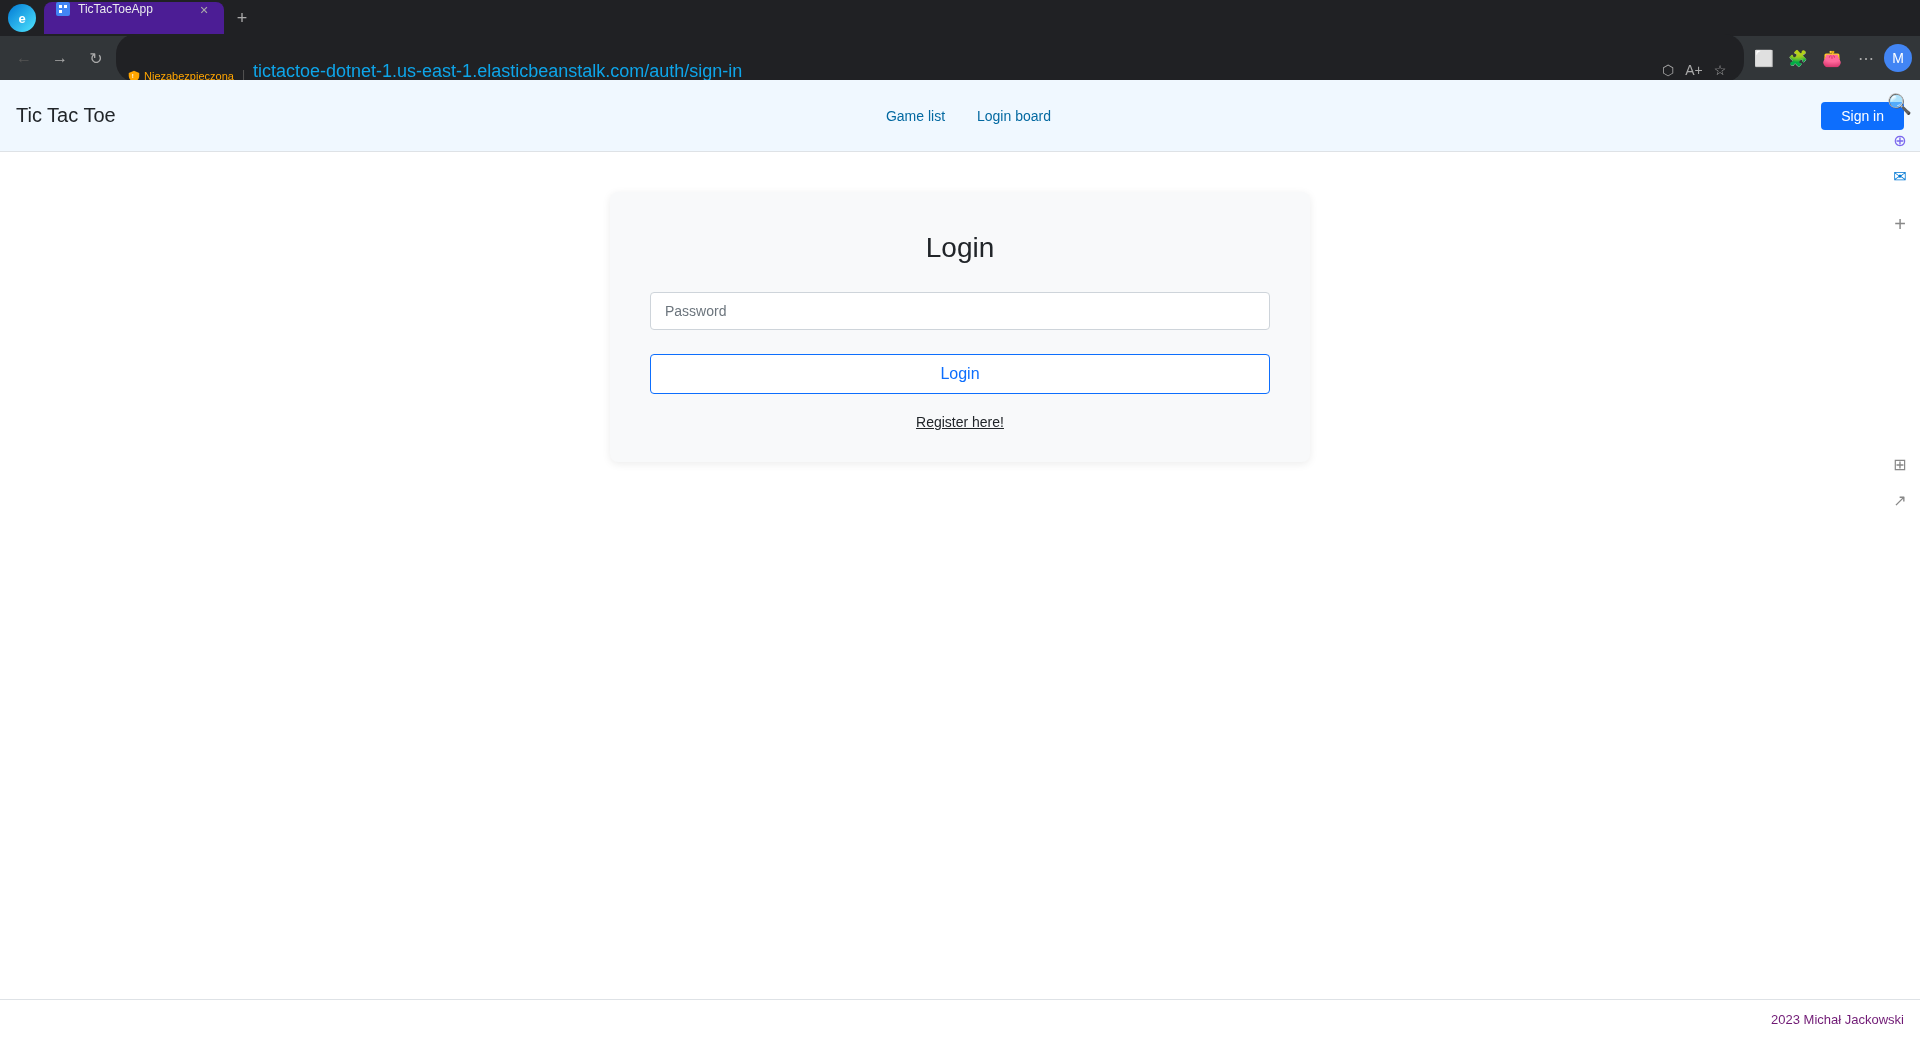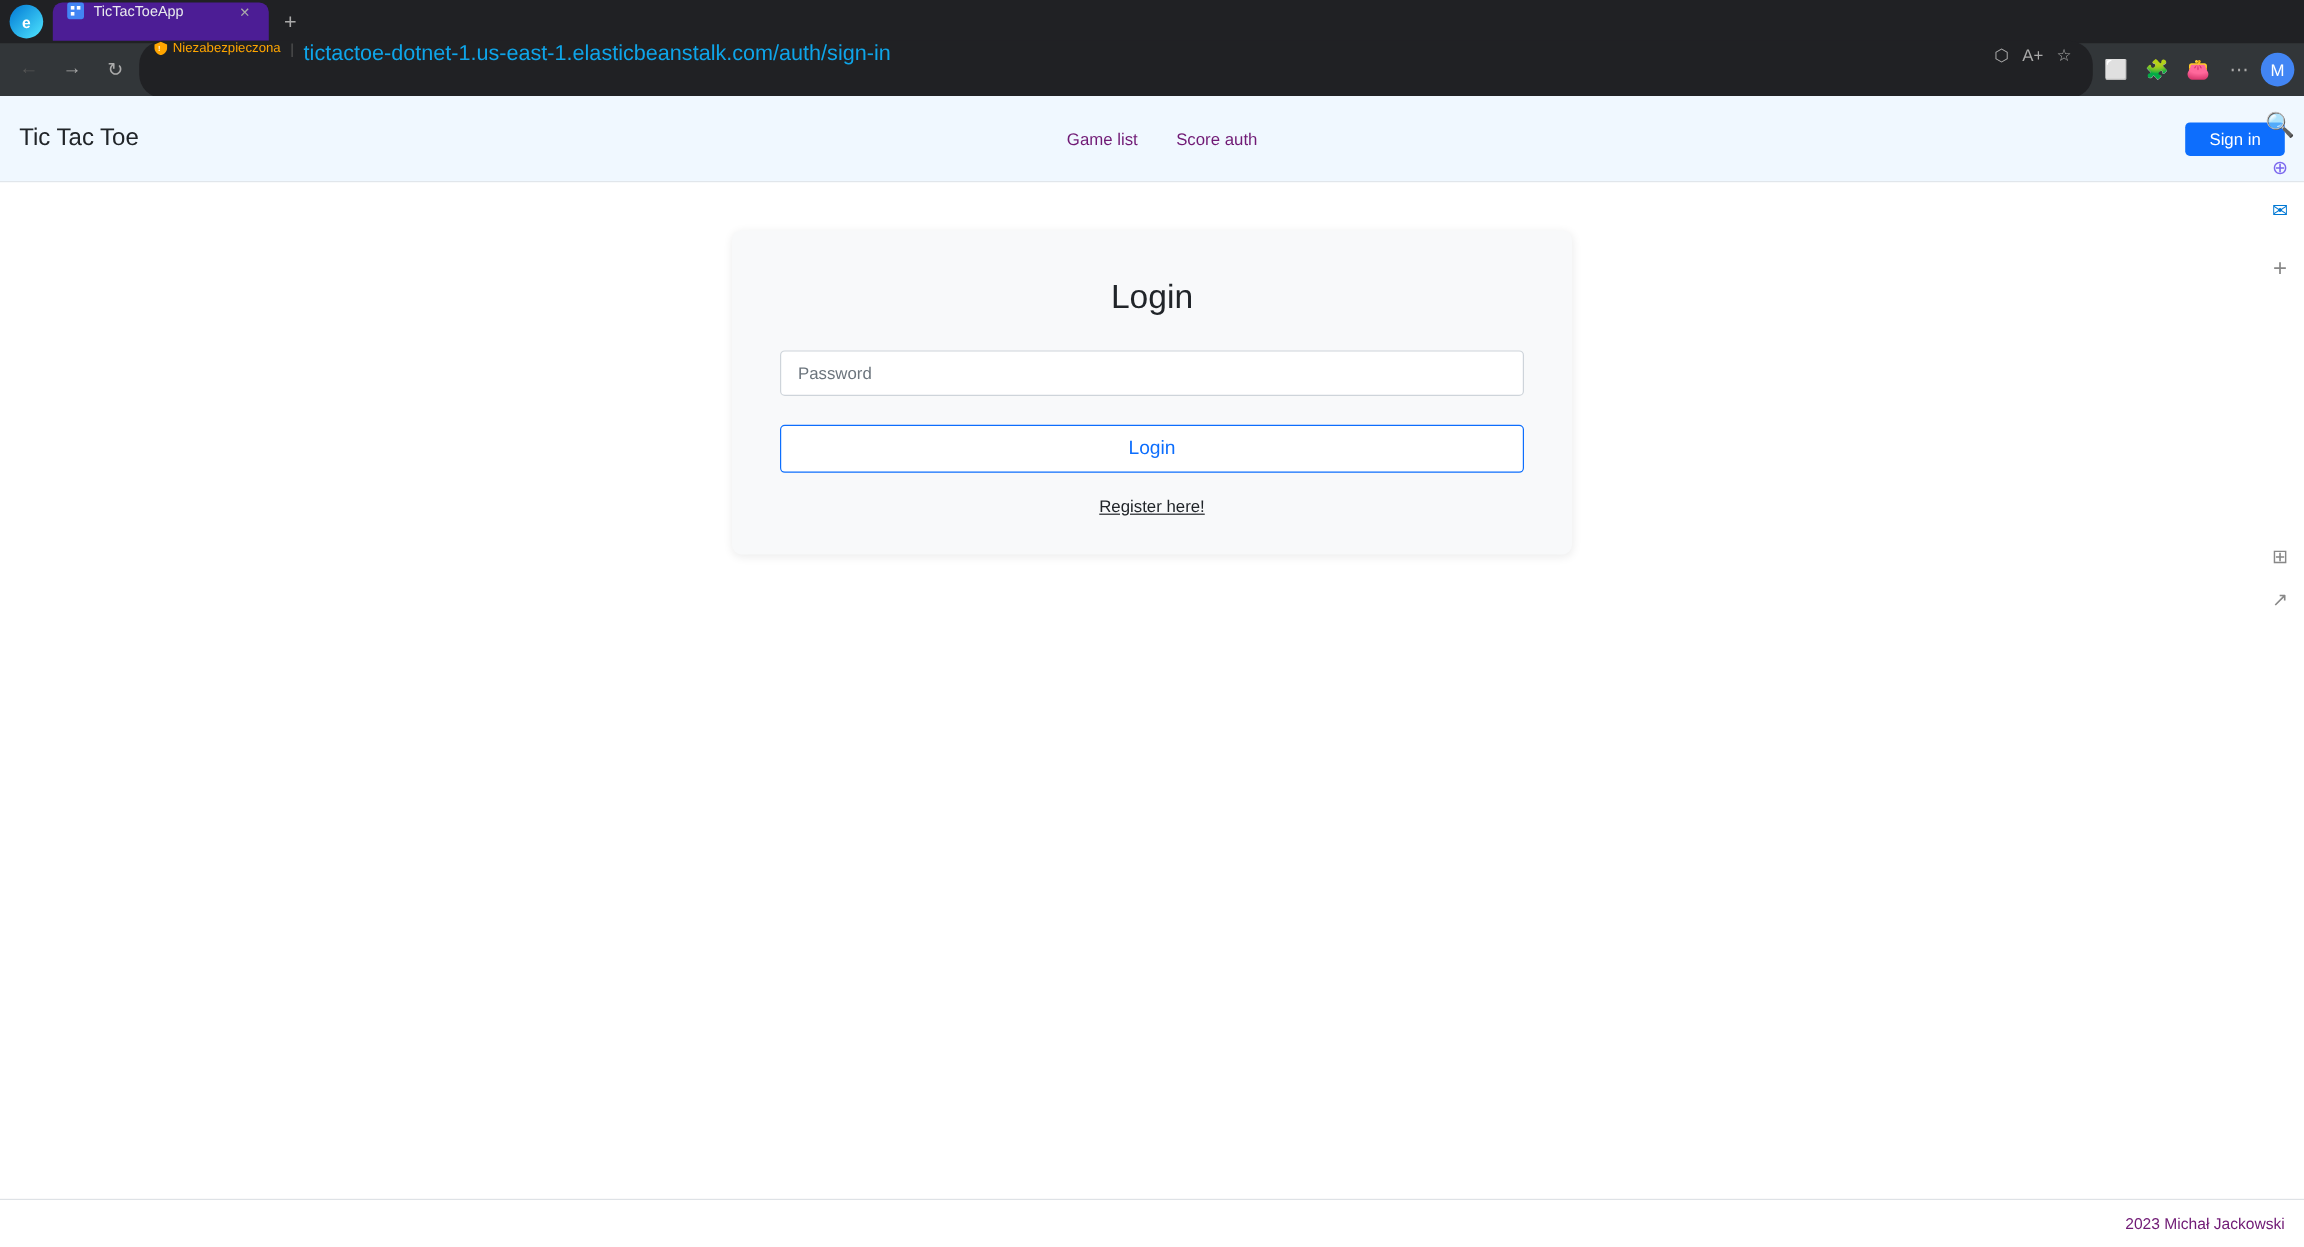--- a/index.html
+++ b/index.html
@@ -10,35 +10,35 @@
     .tab-bar { display: flex; align-items: center; height: 36px; background: #202124; padding: 0 8px; gap: 4px; }
     .tab { display: flex; background: #4c1d95; border-radius: 8px 8px 0 0; height: 32px; padding: 0 12px; gap: 8px; min-width: 180px; color: #e8eaed; font-size: 12px; }
     .tab-icon { width: 14px; height: 14px; background: #4285f4; border-radius: 2px; flex-shrink: 0; }
     .tab-title { font-size: 12px; color: #e8eaed; white-space: nowrap; overflow: hidden; text-overflow: ellipsis; max-width: 130px; }
     .tab-close { margin-left: auto; width: 16px; height: 16px; border-radius: 50%; display: flex; align-items: center; justify-content: center; color: #aaa; font-size: 11px; cursor: pointer; }
     .new-tab-btn { width: 28px; height: 28px; display: flex; align-items: center; justify-content: center; color: #aaa; font-size: 18px; border-radius: 50%; cursor: pointer; }
 
     .address-bar-row { display: flex; align-items: center; height: 44px; background: #323639; padding: 0 8px; gap: 4px; }
     .nav-btn { width: 32px; height: 32px; display: flex; align-items: center; justify-content: center; color: #aaa; font-size: 16px; border-radius: 50%; cursor: pointer; }
     .nav-btn.disabled { color: #555; cursor: default; }
-    .address-bar { flex: 1; display: flex; align-items: flex-start; background: #202124; border-radius: 20px; height: 48px; padding: 0 12px; gap: 8px; }
+    .address-bar { flex: 1; display: flex; align-items: flex-end; background: #202124; border-radius: 20px; height: 48px; padding: 0 12px; gap: 8px; }
     .security-icon { display: flex; align-items: center; gap: 4px; color: #ffa500; font-size: 11px; }
     .security-icon svg { width: 12px; height: 12px; }
     .url-text { color: #0ea5e9; font-size: 18px; flex: 1; }
     .address-bar-icons { display: flex; align-items: center; gap: 2px; }
     .addr-icon { width: 24px; height: 24px; display: flex; align-items: center; justify-content: center; color: #aaa; font-size: 14px; cursor: pointer; border-radius: 50%; }
     .toolbar-icons { display: flex; align-items: center; gap: 2px; }
     .toolbar-icon { width: 32px; height: 32px; display: flex; align-items: center; justify-content: center; color: #aaa; font-size: 16px; cursor: pointer; border-radius: 50%; }
     .profile-icon { width: 28px; height: 28px; border-radius: 50%; background: #4285f4; display: flex; align-items: center; justify-content: center; color: white; font-size: 14px; cursor: pointer; }
 
     
     .app-navbar { display: flex; align-items: center; height: 72px; background: #f0f8ff; border-bottom: 1px solid #dee2e6; padding: 0 16px; }
     .app-brand { font-size: 20px; font-weight: 500; color: #212529; text-decoration: none; margin-right: auto; }
     .nav-links { display: flex; align-items: center; gap: 8px; flex: 1; justify-content: center; }
-    .nav-link { padding: 6px 12px; color: #701a75; text-decoration: none; font-size: 14px; border-radius: 4px; }
+    .nav-link { padding: 6px 12px; color: #0369a1; text-decoration: none; font-size: 14px; border-radius: 4px; }
     .nav-signin { margin-left: auto; background: #0d6efd; color: white; border: none; padding: 6px 20px; border-radius: 4px; font-size: 14px; cursor: pointer; }
 
     
     .main-content { flex: 1; display: flex; flex-direction: column; align-items: center; padding: 40px 16px; background: #fff; }
     .login-card { background: #f8f9fa; border-radius: 8px; padding: 40px 40px 32px; width: 100%; max-width: 700px; box-shadow: 0 2px 8px rgba(0,0,0,0.08); }
     .login-title { text-align: center; font-size: 28px; font-weight: 400; color: #212529; margin-bottom: 28px; }
     .form-group { margin-bottom: 16px; }
     .form-control { width: 100%; padding: 10px 14px; font-size: 14px; color: #212529; background: #fff; border: 1px solid #ced4da; border-radius: 4px; outline: none; }
     .form-control::placeholder { color: #6c757d; }
     .login-btn { width: 100%; padding: 10px; font-size: 16px; color: #0d6efd; background: #fff; border: 1px solid #0d6efd; border-radius: 4px; cursor: pointer; margin-top: 8px; }
@@ -102,21 +102,21 @@
       <div class="toolbar-icon">⋯</div>
       <div class="profile-icon">M</div>
     </div>
   </div>
 </div>
 
 <nav class="app-navbar">
   <a class="app-brand">Tic Tac Toe</a>
   <div class="nav-links">
     <a class="nav-link">Game list</a>
-    <a class="nav-link">Score auth</a>
+    <a class="nav-link">Login board</a>
   </div>
   <button class="nav-signin">Sign in</button>
 </nav>
 
 <div class="main-content">
   <div class="login-card">
     <h2 class="login-title">Login</h2>
     <div class="form-group">
       <input class="form-control" type="password" placeholder="Password" style="">
     </div>

